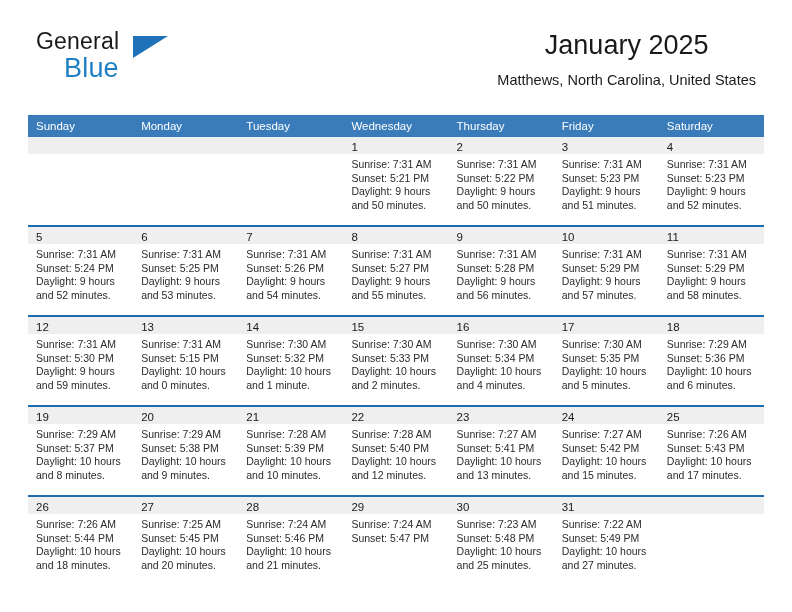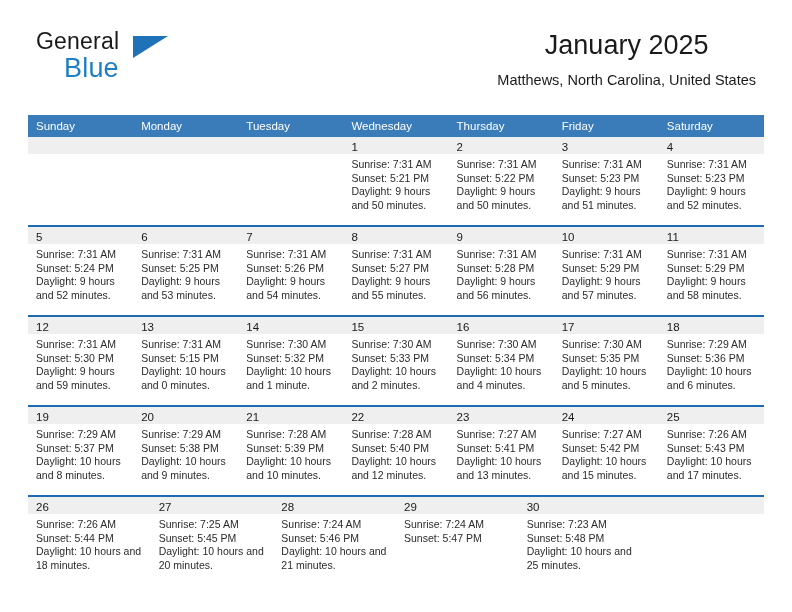--- a/index.html
+++ b/index.html
@@ -429,19 +429,27 @@
           </div>
           <div class="day-cell">
             <div class="day-number-band"><span class="day-number">30</span></div>
             <div class="day-info">
               <div class="info-line">Sunrise: 7:23 AM</div>
               <div class="info-line">Sunset: 5:48 PM</div>
               <div class="info-line wrap">Daylight: 10 hours and 25 minutes.</div>
             </div>
           </div>
           <div class="day-cell">
+            <div class="day-number-band"><span class="day-number">31</span></div>
+            <div class="day-info">
+              <div class="info-line">Sunrise: 7:22 AM</div>
+              <div class="info-line">Sunset: 5:49 PM</div>
+              <div class="info-line wrap">Daylight: 10 hours and 27 minutes.</div>
+            </div>
+          </div>
+          <div class="day-cell">
             <div class="day-number-band"><span class="day-number"></span></div>
           </div>
         </div>
       </div>
   </div>
 
 </div>
 
 </body></html>

